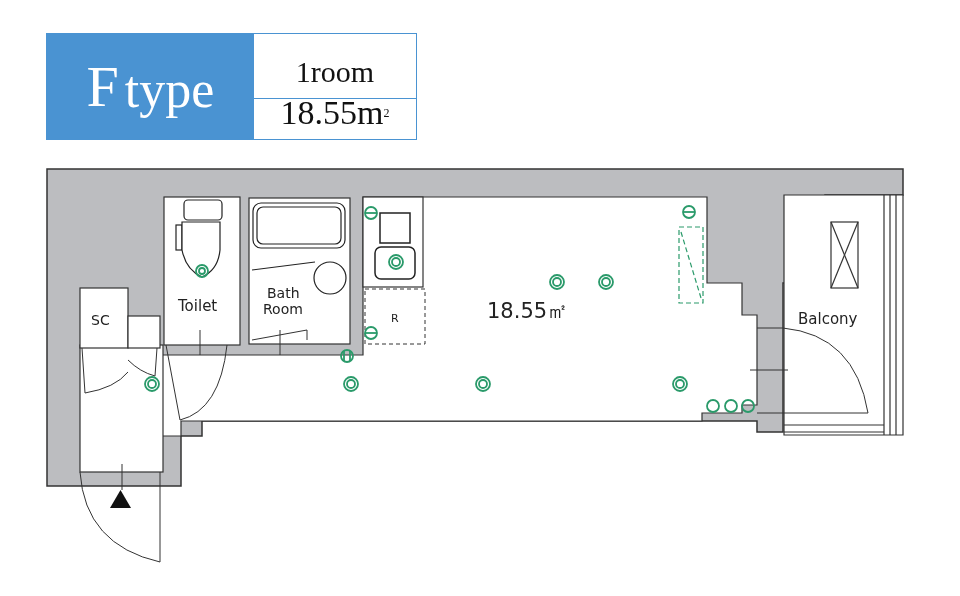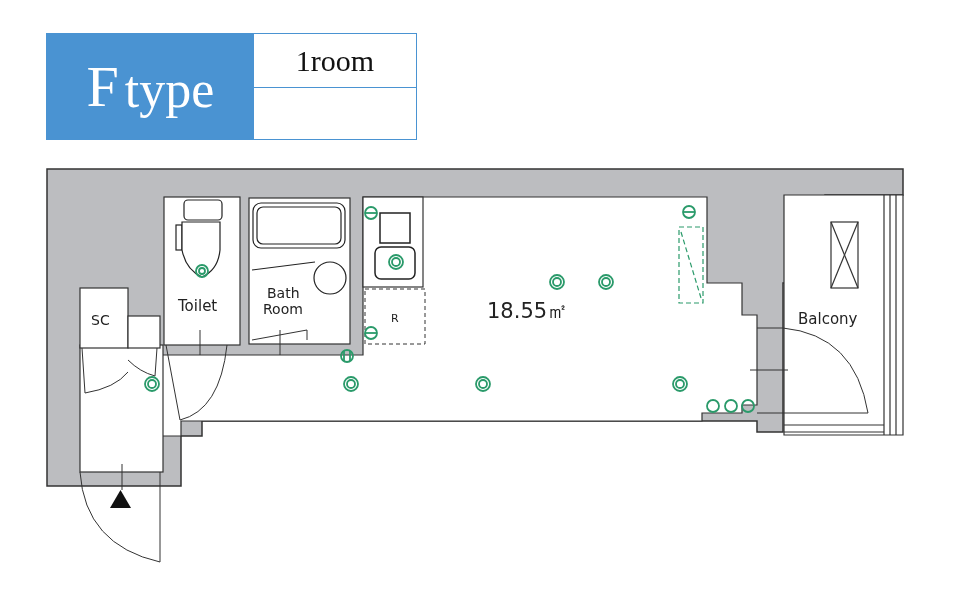--- a/index.html
+++ b/index.html
@@ -4,35 +4,39 @@
 <style>
   html, body { margin:0; padding:0; background:#ffffff; }
   body { width:960px; height:596px; position:relative; overflow:hidden; font-family:"Liberation Sans", sans-serif; }
   .header { position:absolute; left:46px; top:33px; width:371px; height:107px; border:1px solid #4a93d2; box-sizing:border-box; }
   .type-cell { position:absolute; left:0; top:0; width:207px; height:105px; background:#4a93d2; color:#fff;
     font-family:"Liberation Serif", serif; display:flex; align-items:center; justify-content:center; }
   .type-cell .big { font-size:58px; line-height:1; }
   .type-cell .small { font-size:52px; line-height:1; margin-left:6px; margin-top:6px; }
   .info-cell { position:absolute; left:207px; width:162px; height:52px; display:flex; align-items:center; justify-content:center;
     font-family:"Liberation Serif", serif; color:#111; }
-  .info-room { top:1px; font-size:30px; border-bottom:1px solid #4a93d2; }
+  .info-room { top:12px; font-size:30px; border-bottom:1px solid #4a93d2; }
   .info-area { top:53px; font-size:34px; }
   .info-area sup { font-size:12px; vertical-align:18px; }
   svg.plan { position:absolute; left:0; top:0; }
   .lbl { font-family:"DejaVu Sans", sans-serif; fill:#222; }
 </style>
 </head>
 <body>
 
 <div class="header">
   <div class="type-cell">
     <span class="big">F</span>
     <span class="small">type</span>
   </div>
   <div class="info-cell info-room">1room</div>
+  <div class="info-cell info-area">
+    <span>18.55m</span>
+      <sup>2</sup>
+  </div>
 </div>
 
 <svg class="plan" width="960" height="596" viewBox="0 0 960 596">
 
   <g>
     <path d="M47 169 L903 169 L903 195 L825 195 L825 283 L783 283 L783 432 L757 432 L757 421 L702 421 L702 421 L202 421 L202 436 L181 436 L181 486 L47 486 Z" fill="#bcbdc0" stroke="#333" stroke-width="1.5"></path>
   </g>
 
   <g fill="#fff" stroke="#333" stroke-width="1.2">
 

